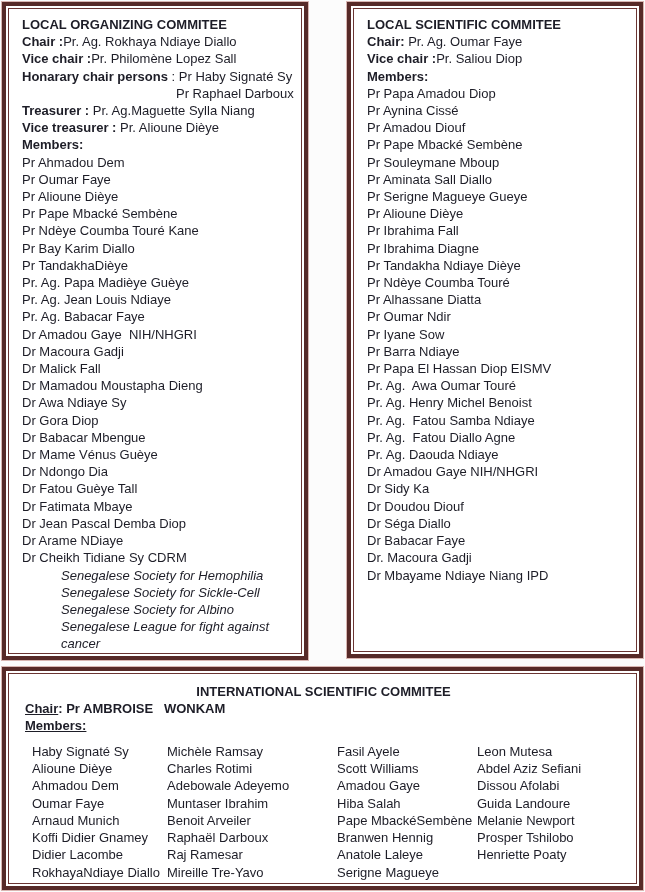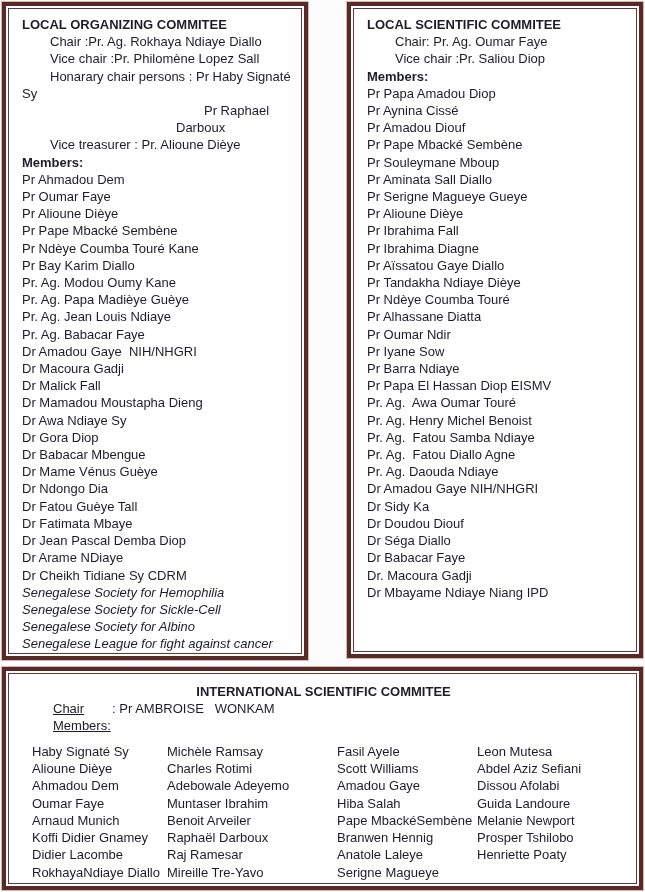--- a/index.html
+++ b/index.html
@@ -19,23 +19,23 @@
     box-shadow: 0 0 0 1px #d9b6b2;
   }
   .box-inner {
     position: absolute;
     inset: 2px;
     border: 1px solid #6b3533;
     overflow: hidden;
   }
   .pad-list { padding: 7px 4px 0 13px; }
   .line { line-height: 17.2px; white-space: pre-wrap; }
-  .bold { font-weight: normal; margin-left: 28px; }
+  .bold { font-weight: bold; }
   .underline { text-decoration: underline; }
-  .italic { font-style: italic; }
+  .italic { font-style: italic; margin-left: 39px; }
   .indent { padding-left: 154px; }
   .box-title { font-weight: bold; line-height: 17.2px; white-space: pre-wrap; }
   .center { text-align: center; }
   #org-box   { left: 2px;   top: 2px;   width: 306px; height: 658px; }
   #sci-box   { left: 347px; top: 2px;   width: 296px; height: 656px; }
   #intl-box  { left: 2px;   top: 667px; width: 641px; height: 223px; }
   #intl-box .box-inner { padding: 9px 14px 0 16px; }
   .members-grid {
     display: grid;
     grid-template-columns: 135px 170px 140px 1fr;
@@ -53,40 +53,41 @@
     <div>
 
         <div class="line"><span class="bold">Chair :</span><span>Pr. Ag. Rokhaya Ndiaye Diallo</span></div>
 
         <div class="line"><span class="bold">Vice chair :</span><span>Pr. Philomène Lopez Sall</span></div>
 
         <div class="line"><span class="bold">Honarary chair persons</span><span> : Pr Haby Signaté Sy</span></div>
 
         <div class="line indent"><span class="bold"></span><span>Pr Raphael Darboux</span></div>
 
+        <div class="line"><span class="bold">Treasurer : </span><span>Pr. Ag.Maguette Sylla Niang</span></div>
 
         <div class="line"><span class="bold">Vice treasurer : </span><span>Pr. Alioune Dièye</span></div>
       </div>
     <div class="box-title">Members:</div>
     <div>
 
         <div class="line">Pr Ahmadou Dem</div>
 
         <div class="line">Pr Oumar Faye</div>
 
         <div class="line">Pr Alioune Dièye</div>
 
         <div class="line">Pr Pape Mbacké Sembène</div>
 
         <div class="line">Pr Ndèye Coumba Touré Kane</div>
 
         <div class="line">Pr Bay Karim Diallo</div>
 
-
-        <div class="line">Pr. Ag. Modou Oumy Kane</div>
+        <div class="line">Pr TandakhaDièye</div>
+
 
         <div class="line">Pr. Ag. Papa Madièye Guèye</div>
 
         <div class="line">Pr. Ag. Jean Louis Ndiaye</div>
 
         <div class="line">Pr. Ag. Babacar Faye</div>
 
         <div class="line">Dr Amadou Gaye  NIH/NHGRI</div>
 
         <div class="line">Dr Macoura Gadji</div>
@@ -153,21 +154,20 @@
         <div class="line">Pr Aminata Sall Diallo</div>
 
         <div class="line">Pr Serigne Magueye Gueye</div>
 
         <div class="line">Pr Alioune Dièye</div>
 
         <div class="line">Pr Ibrahima Fall</div>
 
         <div class="line">Pr Ibrahima Diagne</div>
 
-        <div class="line">Pr Aïssatou Gaye Diallo</div>
 
         <div class="line">Pr Tandakha Ndiaye Dièye</div>
 
         <div class="line">Pr Ndèye Coumba Touré</div>
 
         <div class="line">Pr Alhassane Diatta</div>
 
 
         <div class="line">Pr Oumar Ndir</div>
 

